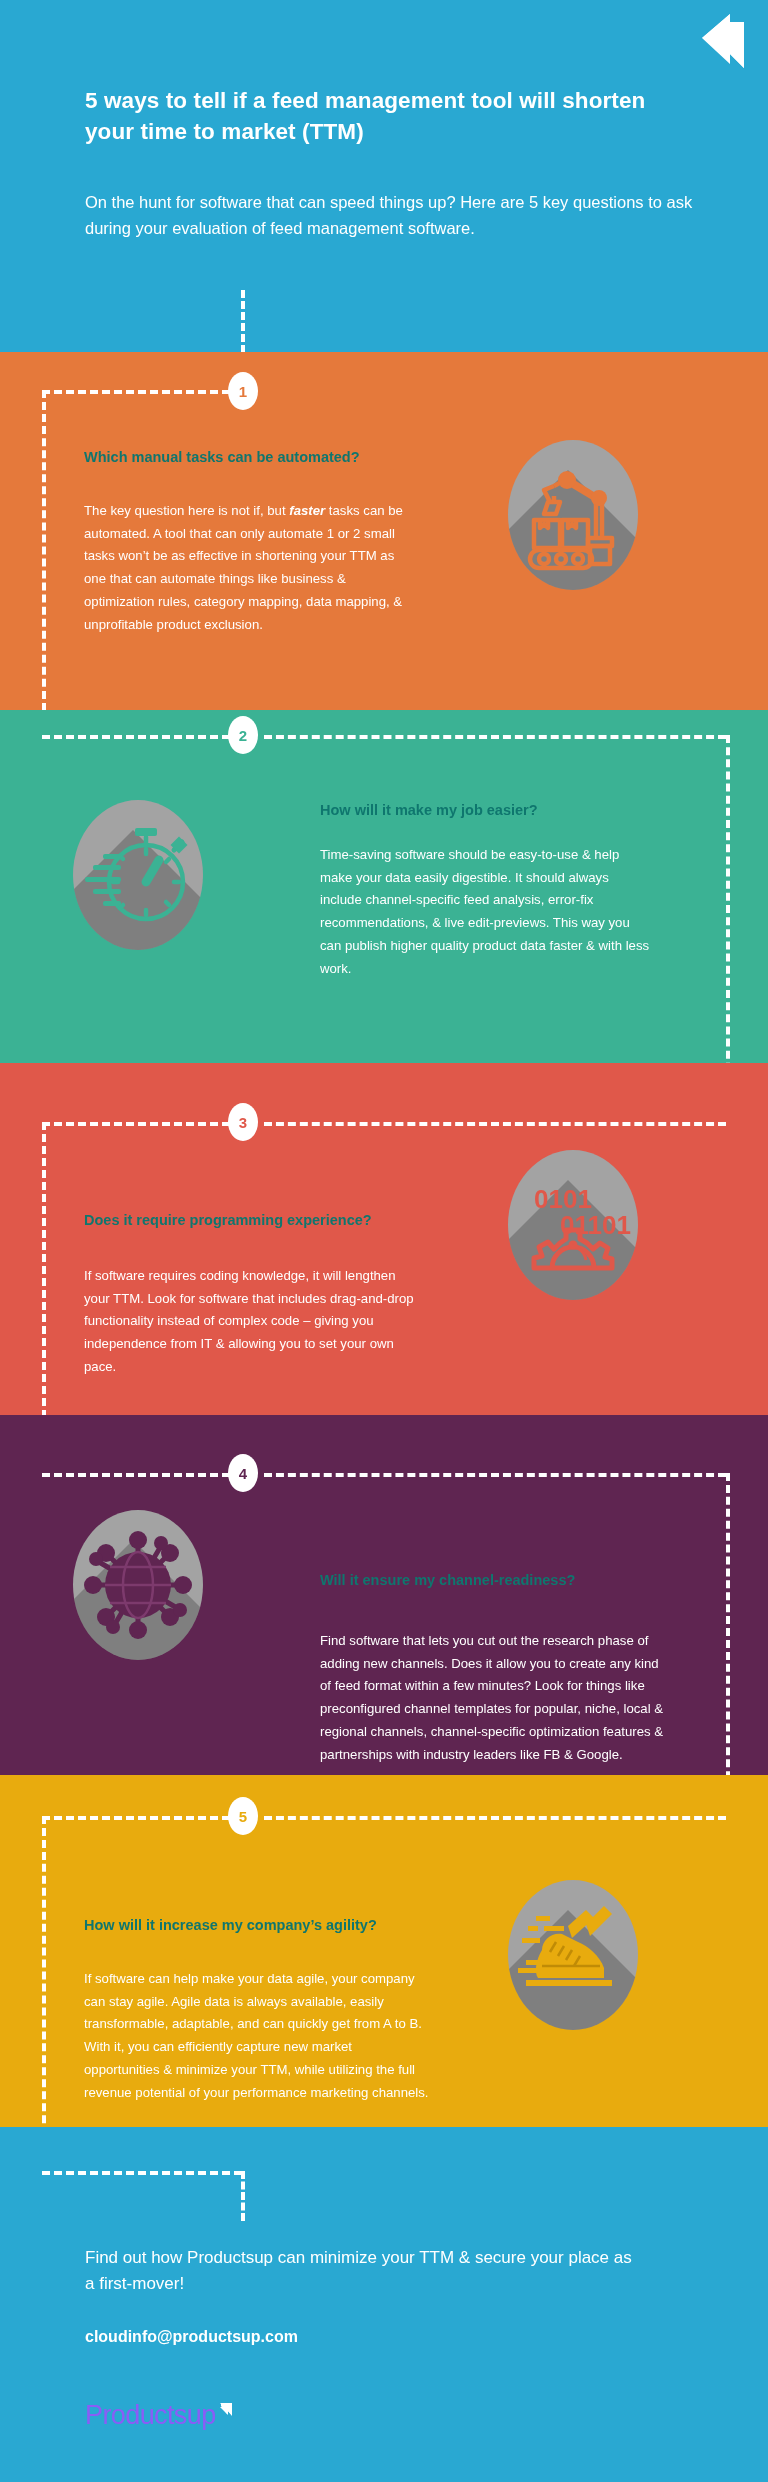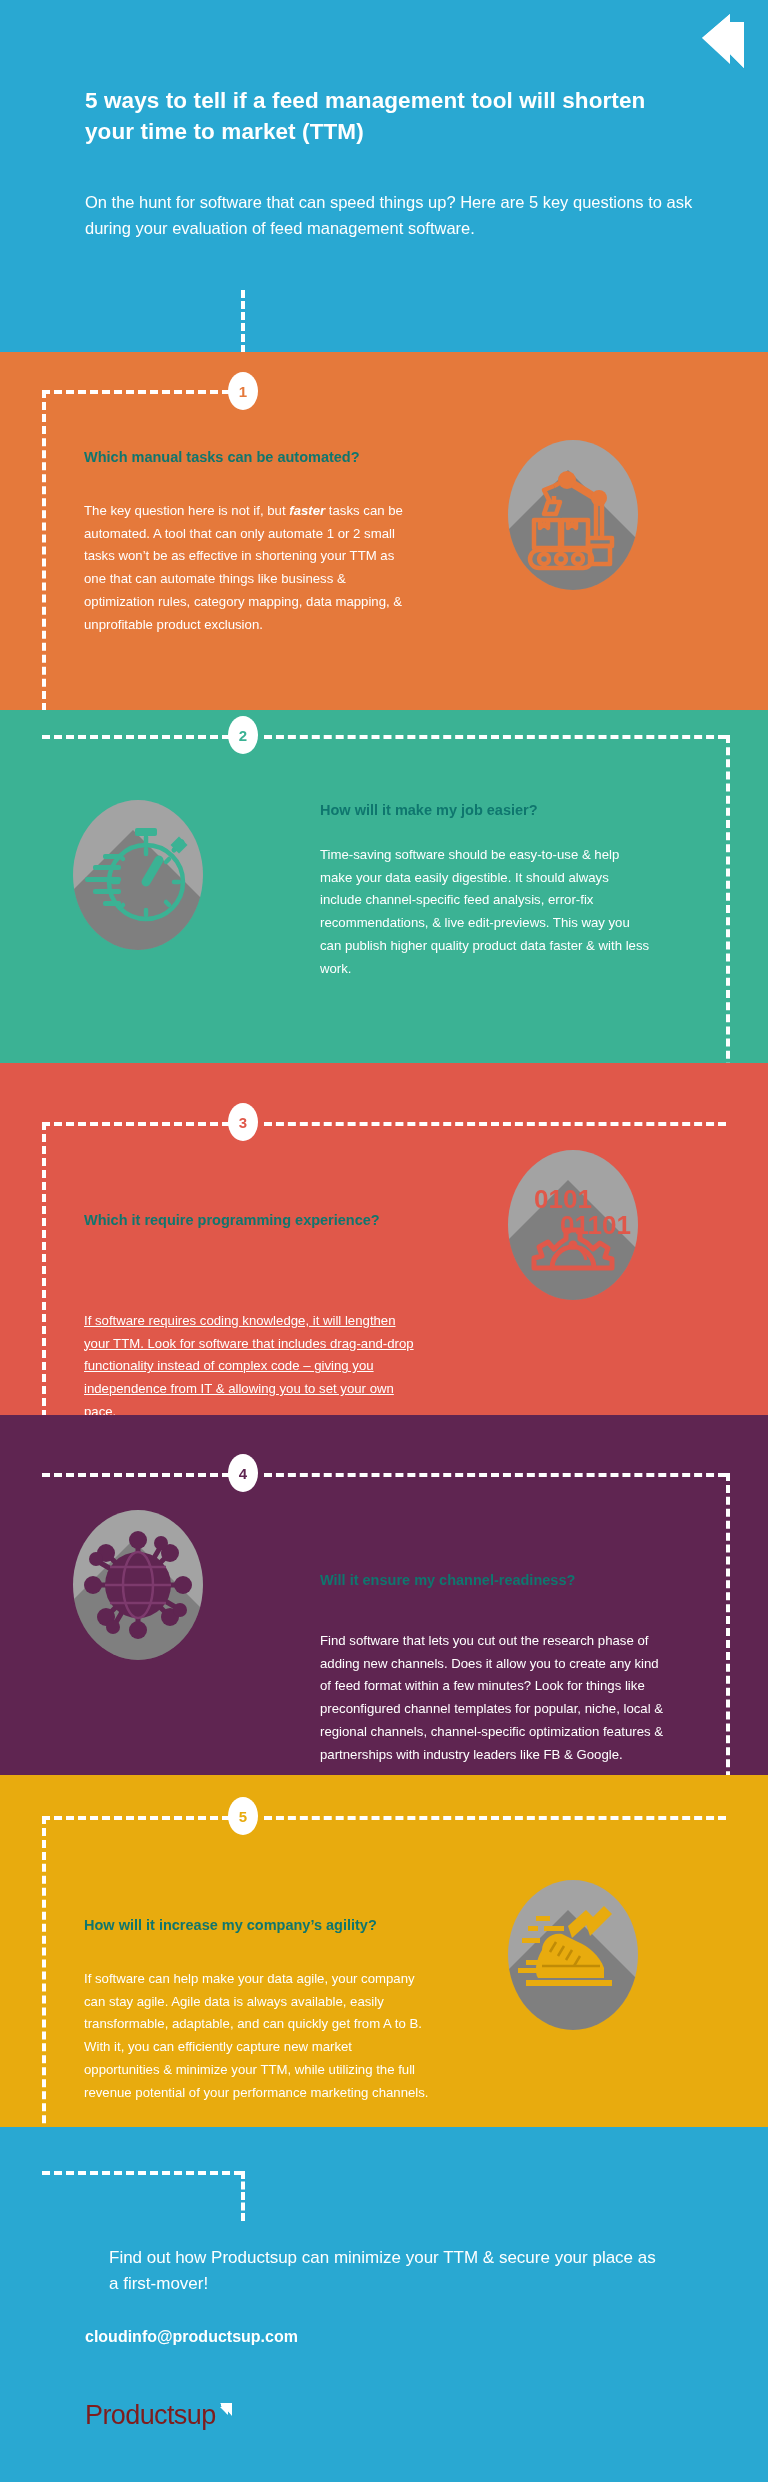--- a/index.html
+++ b/index.html
@@ -92,29 +92,29 @@
     width:160%; height:160%;
     background:rgba(0,0,0,.22);
     transform:rotate(45deg);
     transform-origin:0 0;
   }
   .medallion svg{ position:absolute; left:0; top:0; width:130px; height:150px; z-index:2; }
 
   
   .foot-lead{
     position:absolute; left:85px; top:2245px; width:560px;
-    color:#ffffff; font-size:17px; line-height:1.5;margin-left:24px;
+    color:#ffffff; font-size:17px; line-height:1.5;
   }
   .foot-mail{
     position:absolute; left:85px; top:2328px;
     color:#ffffff; font-size:16px; font-weight:bold;
   }
   .foot-logo{
     position:absolute; left:85px; top:2400px;
-    color:#7f1d1d; font-size:27px; font-weight:bold; letter-spacing:-.6px;
+    color:#8b5cf6; font-size:27px; font-weight:bold; letter-spacing:-.6px;
     display:flex; align-items:flex-start;
   }
   .foot-logo .lt{ font-weight:normal; }
   .foot-logo .bd{ font-weight:normal; }
   .foot-logo .tick{ margin-left:3px; margin-top:2px; }
 </style>
 </head>
 <body>
 
 <div class="infographic">
@@ -213,22 +213,22 @@
   <div class="band band-s3"></div>
 
   <div class="dashline dash-h" style="left:42px; top:1122px; width:200px;"></div>
   <div class="dashline dash-h" style="left:264px; top:1122px; width:462px;"></div>
   <div class="dashline dash-v" style="left:42px; top:1122px; height:320px;"></div>
 
   <div class="badge b3" style="left:228px; top:1103px;">
     <span>3</span>
   </div>
 
-  <div class="sec-head" style="left:84px; top:1210px; width:300px;">Which it require programming experience?</div>
-  <div class="sec-body" style="left:84px; top:1310px; width:340px;text-decoration:underline;">If software requires coding knowledge, it will lengthen your TTM. Look for software that includes drag-and-drop functionality instead of complex code – giving you independence from IT &amp; allowing you to set your own pace.</div>
+  <div class="sec-head" style="left:84px; top:1210px; width:300px;">Does it require programming experience?</div>
+  <div class="sec-body" style="left:84px; top:1265px; width:340px;">If software requires coding knowledge, it will lengthen your TTM. Look for software that includes drag-and-drop functionality instead of complex code – giving you independence from IT &amp; allowing you to set your own pace.</div>
 
   <div class="medallion" style="left:508px; top:1150px;">
     <div class="shadow"></div>
     <svg viewBox="0 0 130 150">
       <g fill="#e0584a" font-family="Liberation Sans, sans-serif" font-size="26" font-weight="bold">
         <text x="26" y="58">0101</text>
         <text x="52" y="84">01101</text>
       </g>
       <g fill="none" stroke="#e0584a" stroke-width="5" stroke-linejoin="round">
         <path d="M26 118 L26 108 L34 106 L31 97 L40 92 L46 99 L52 93 L58 89

